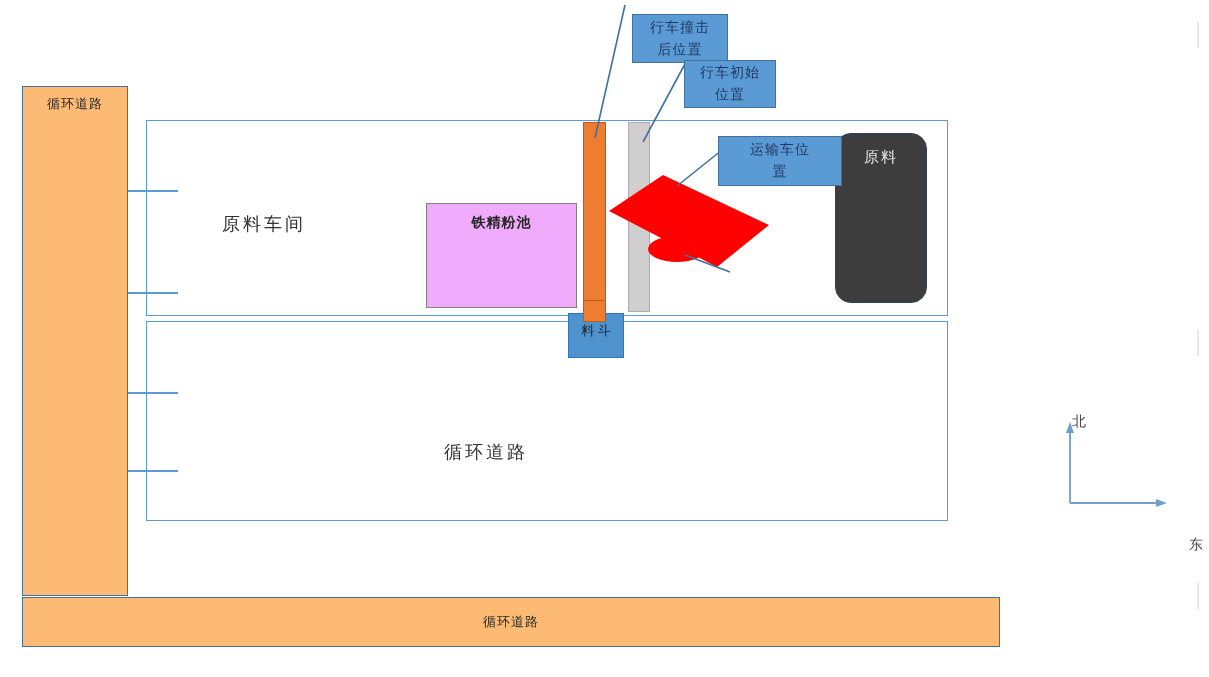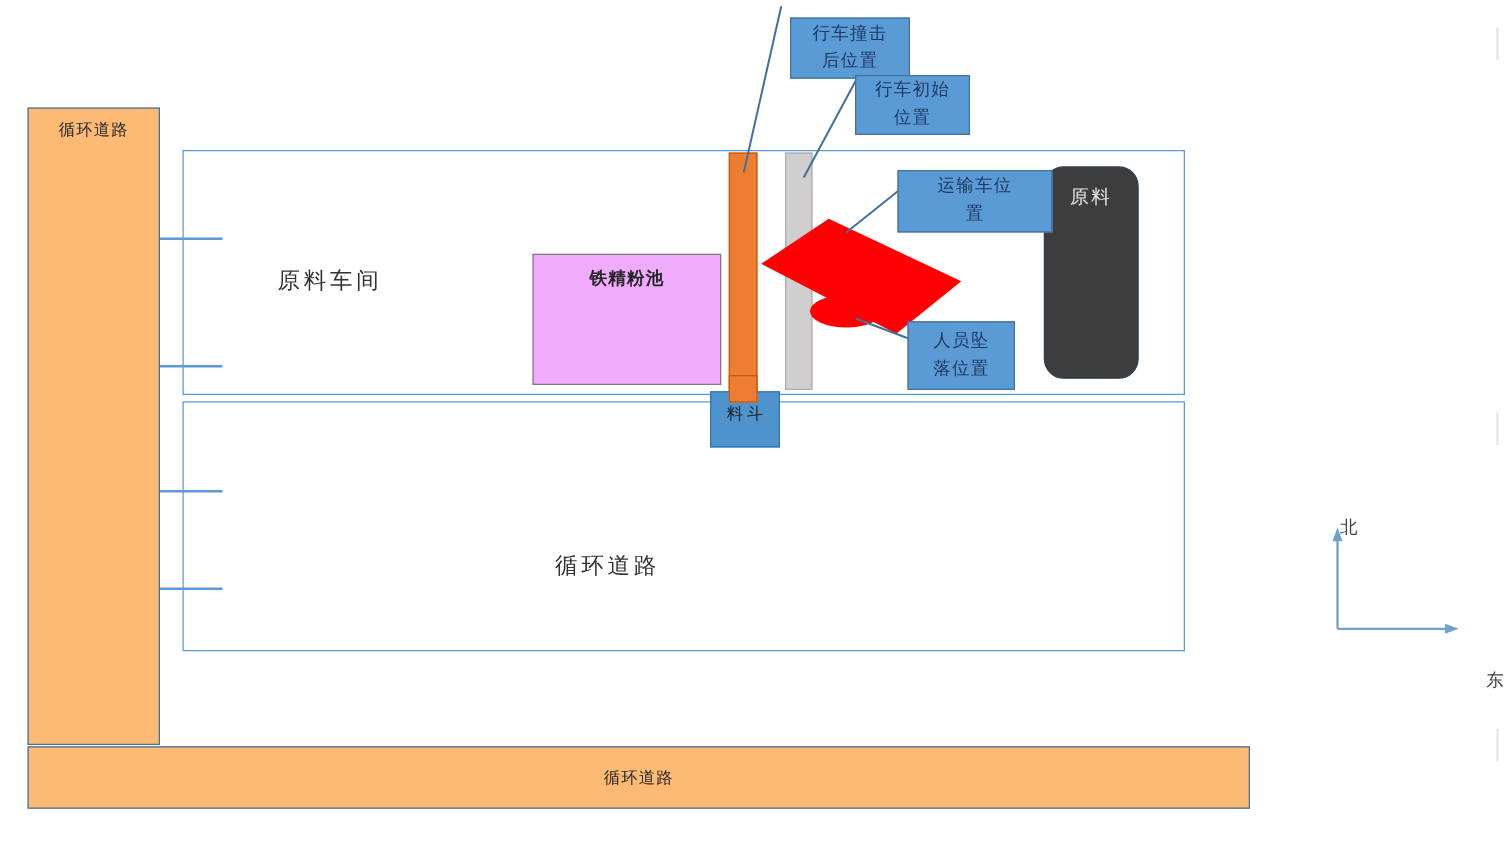--- a/index.html
+++ b/index.html
@@ -177,21 +177,21 @@
   <div class="abs bar-orange" style="left:583px; top:122px; width:23px; height:198px;"></div>
   <div class="abs bar-gray" style="left:628px; top:122px; width:22px; height:190px;"></div>
 
   <div class="abs hopper" style="left:568px; top:313px; width:56px; height:45px;">
     <div class="hopper-label">料
 斗</div>
   </div>
 
   <div class="abs bar-orange" style="left:583px; top:300px; width:23px; height:22px;"></div>
 
-  <div class="abs rawblock" style="left:835px; top:133px; width:76px; height:170px;">
+  <div class="abs rawblock" style="left:835px; top:133px; width:92px; height:170px;">
     <div class="rawblock-label">原料</div>
   </div>
 
   <svg id="vehicle" class="abs" style="left:600px; top:160px; width:180px; height:115px;" viewBox="0 0 180 115">
     <polygon points="9,51 63,15 169,65 117,107" fill="#FF0000"></polygon>
     <ellipse cx="77" cy="89" rx="29" ry="13" fill="#FF0000"></ellipse>
   </svg>
 
   <svg id="overlay">
 
@@ -217,24 +217,20 @@
   <div class="abs callout" style="left:684px; top:60px; width:92px; height:48px;">
     <span>行车初始
 位置</span>
   </div>
 
   <div class="abs callout" style="left:718px; top:136px; width:124px; height:50px;">
     <span>运输车位
 置</span>
   </div>
 
-  <div class="abs callout" style="left:726px; top:257px; width:86px; height:55px;">
-    <span>人员坠
-落位置</span>
-  </div>
 
   <div class="compass-label" style="left:1072px; top:413px;">北</div>
   <div class="compass-label" style="left:1189px; top:536px;">东</div>
 
   <div class="abs pagemark" style="left:1197px; top:22px; height:26px;"></div>
   <div class="abs pagemark" style="left:1197px; top:330px; height:26px;"></div>
   <div class="abs pagemark" style="left:1197px; top:583px; height:26px;"></div>
 
 </div>
 

